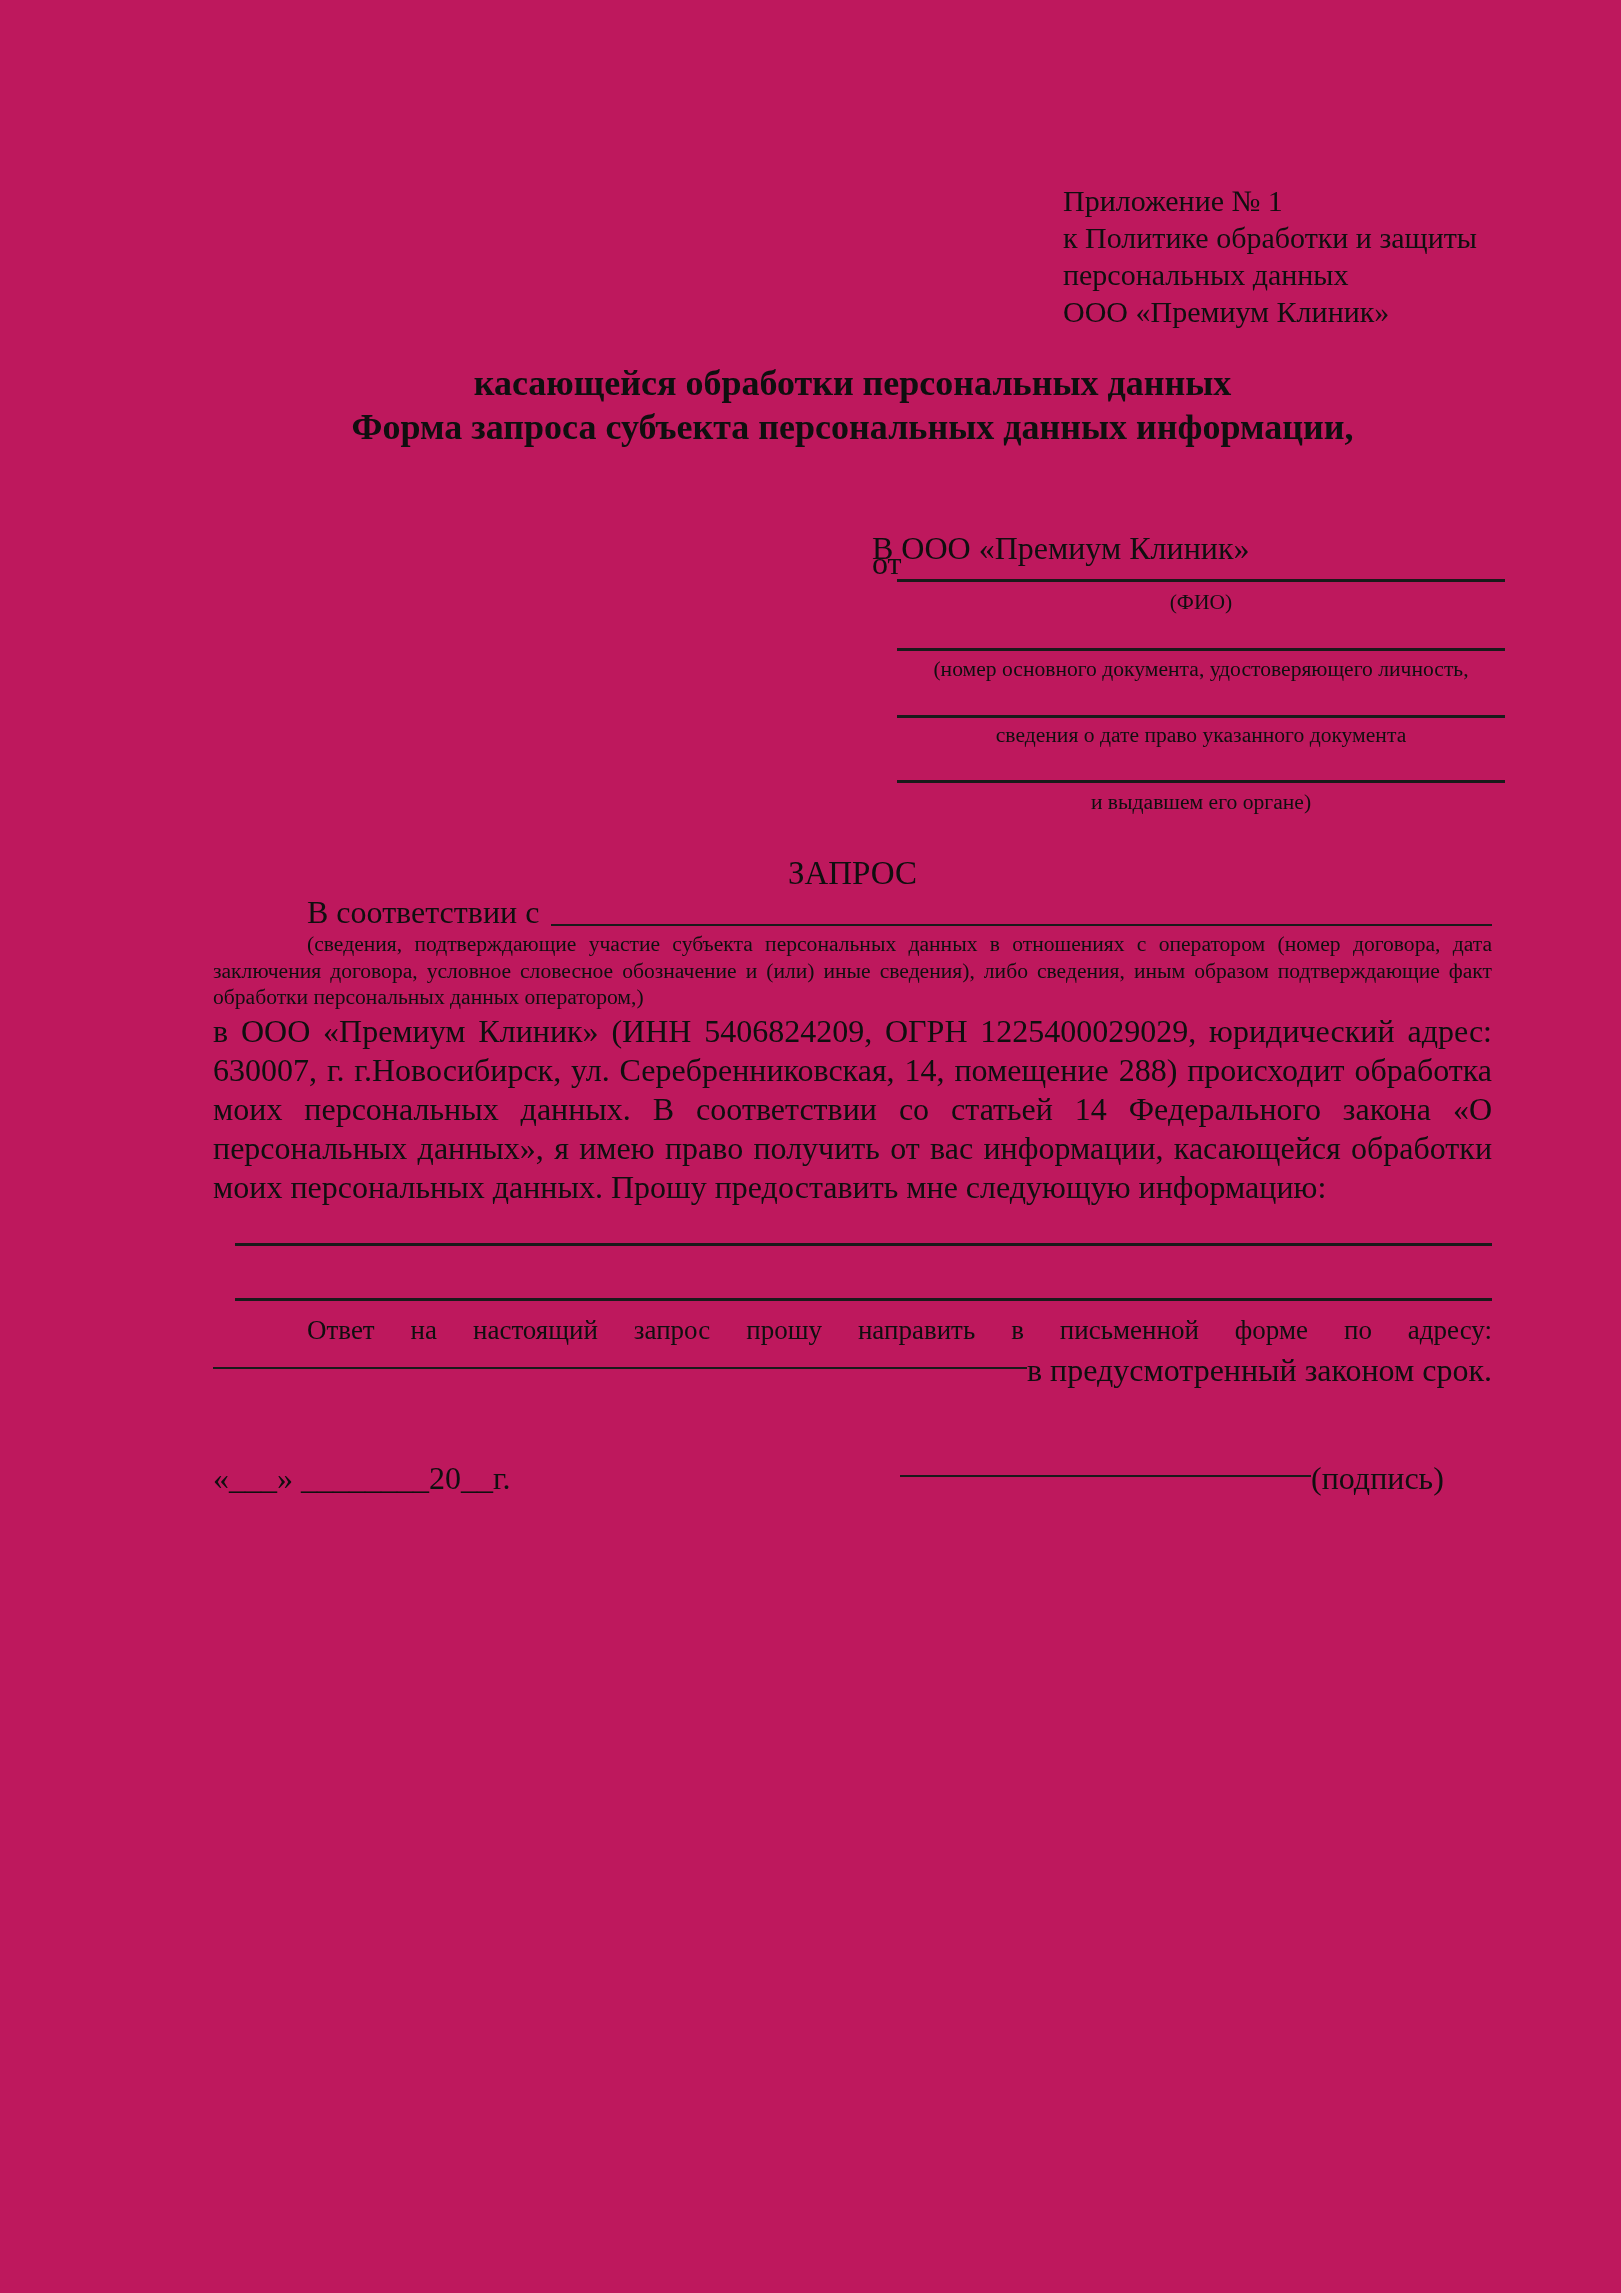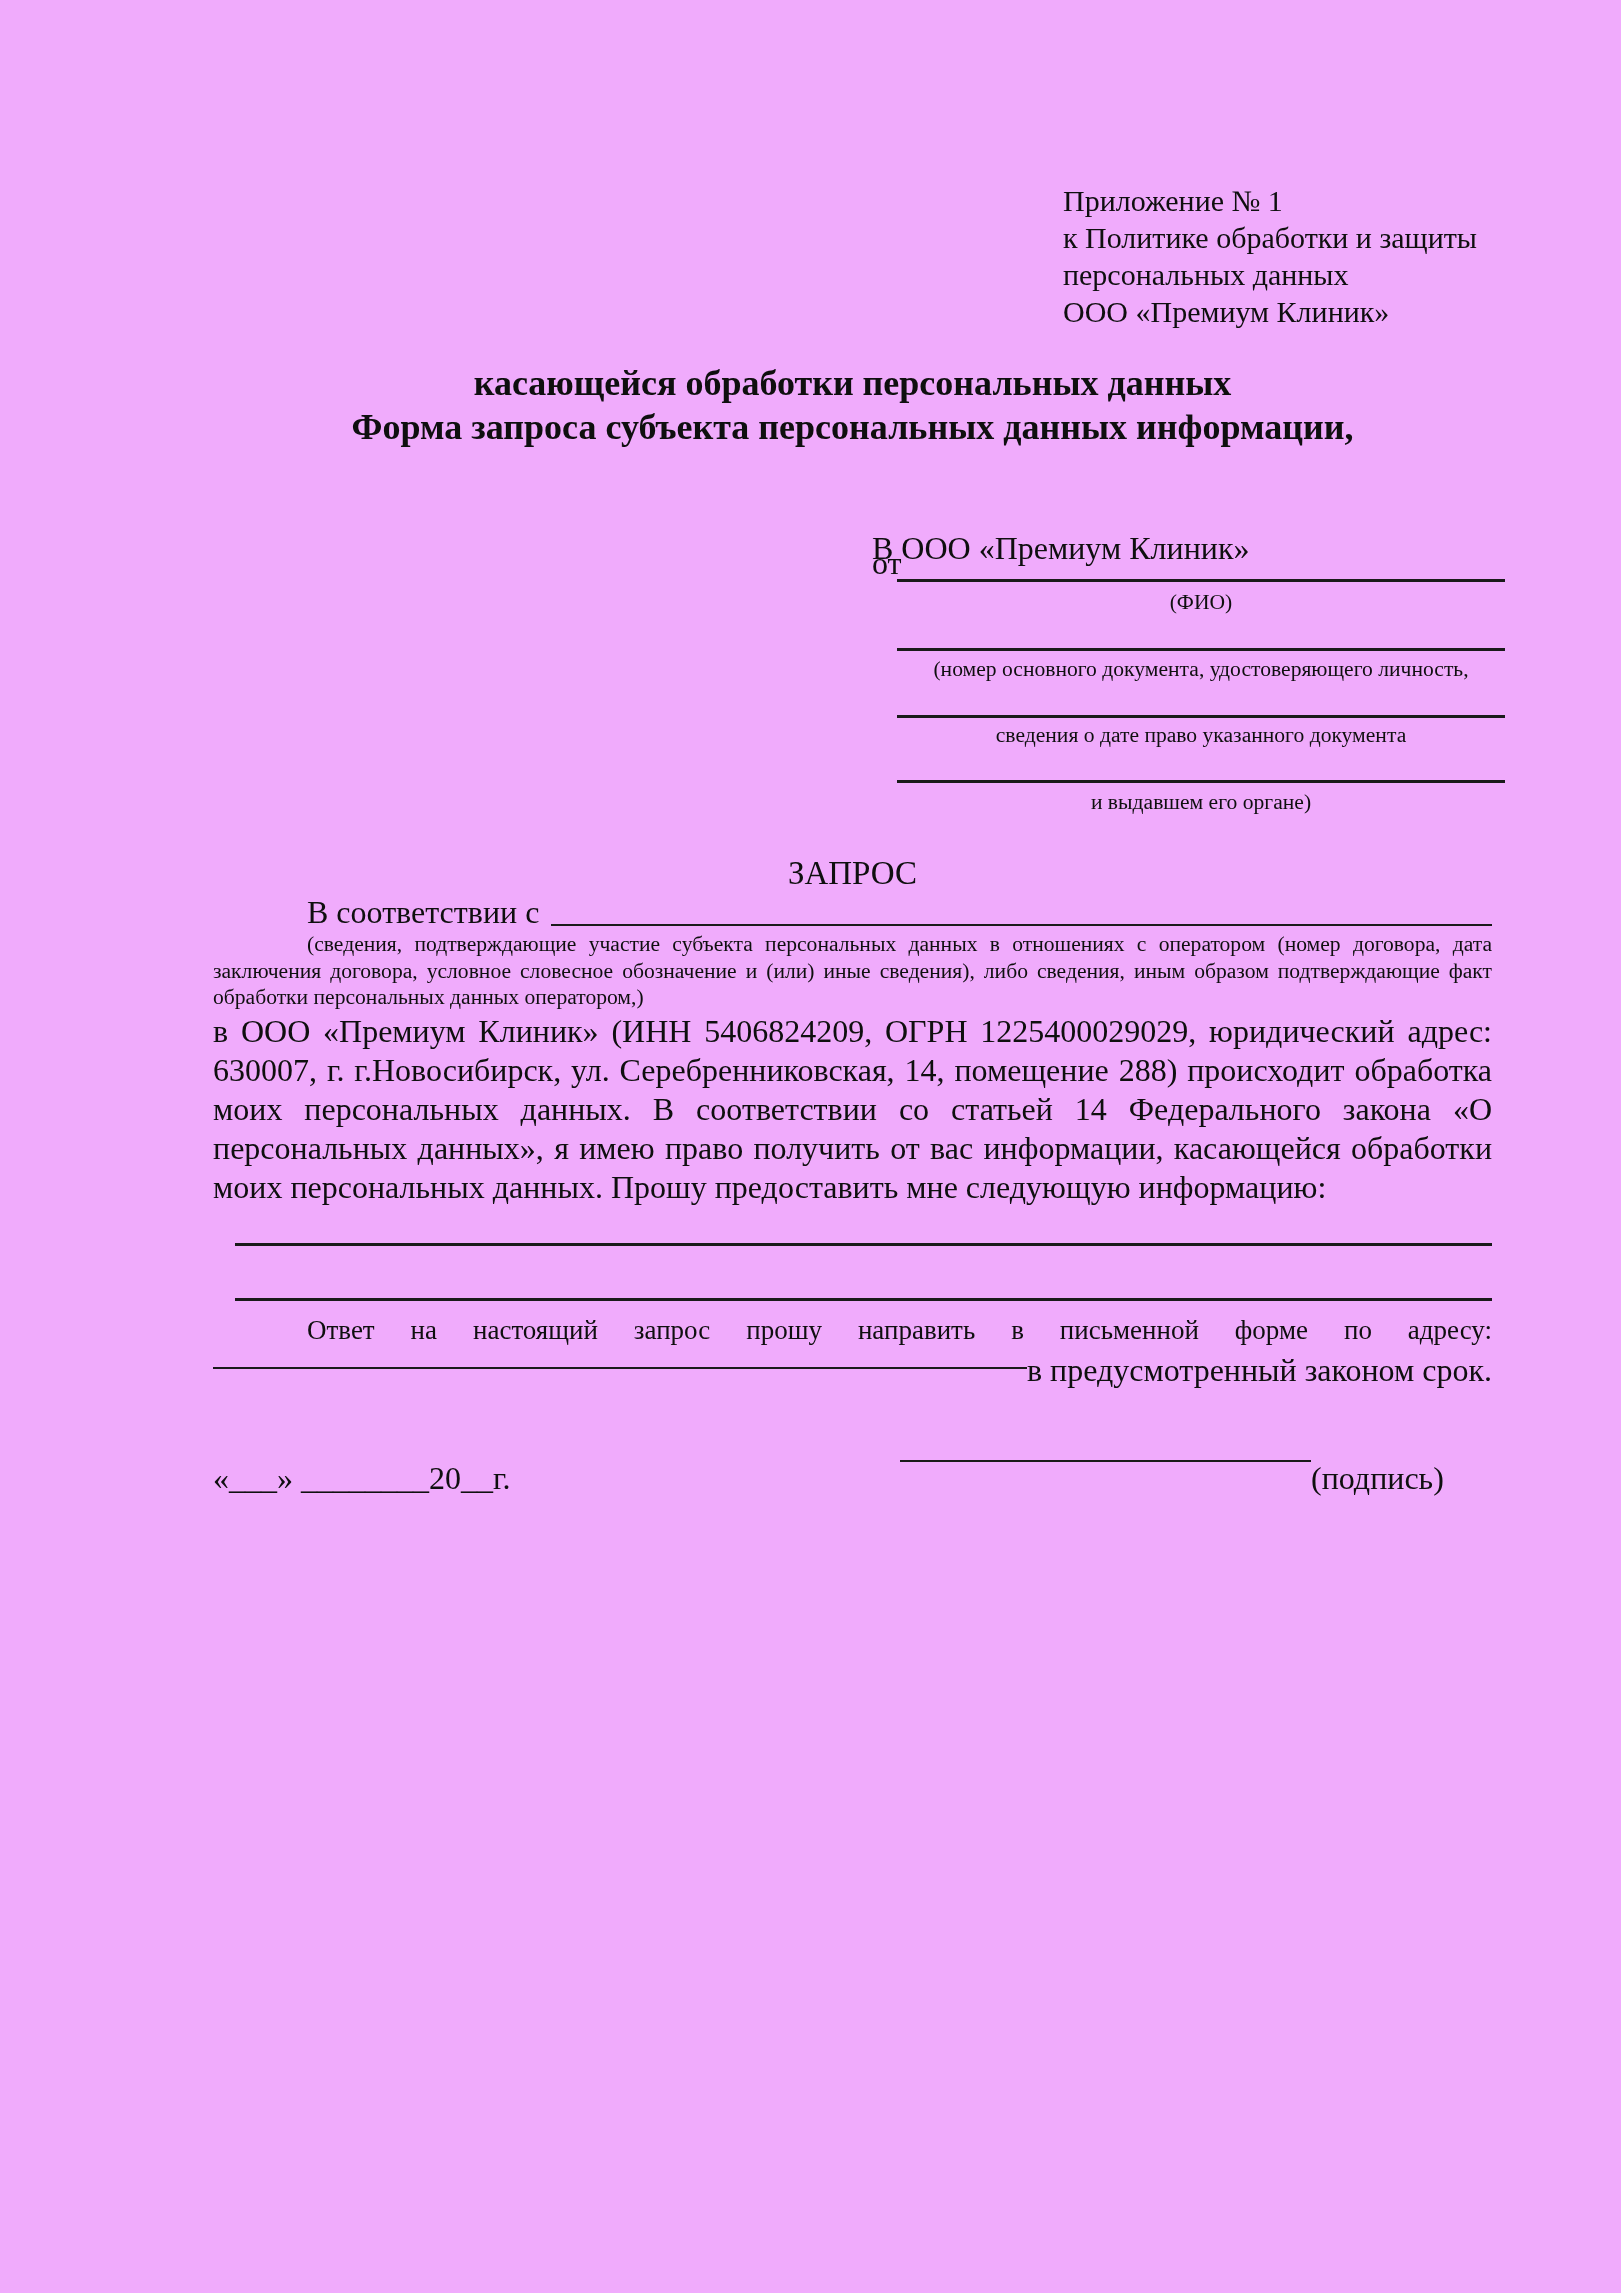--- a/index.html
+++ b/index.html
@@ -4,21 +4,21 @@
 <style>
   html, body {
     margin: 0;
     padding: 0;
     background: #ffffff;
   }
   #page {
     position: relative;
     width: 1621px;
     height: 2294px;
-    background: #f0abfc;
+    background: #be185d;
     font-family: "Liberation Serif", "DejaVu Serif", serif;
     color: #0f0f0f;
     overflow: hidden;
   }
   .abs { position: absolute; }
 
   
   .appendix {
     left: 1063px;
     top: 182px;
@@ -123,21 +123,21 @@
   }
   .reply-tail-row .grow-line { margin-left: 0; }
   .reply-tail-text { white-space: nowrap; }
 
   
   .date-line { left: 213px; top: 1460px; font-size: 32px; white-space: nowrap; }
   .signature-block {
     left: 900px;
     top: 1460px;
     display: flex;
-    align-items: flex-start;
+    align-items: center;
     font-size: 32px;
   }
   .signature-line {
     width: 411px;
     border-bottom: 2.9px solid #1a1a1a;
     margin-bottom: 4.9px;
     height: 0;
   }
   .signature-caption { white-space: nowrap; }
 </style>

